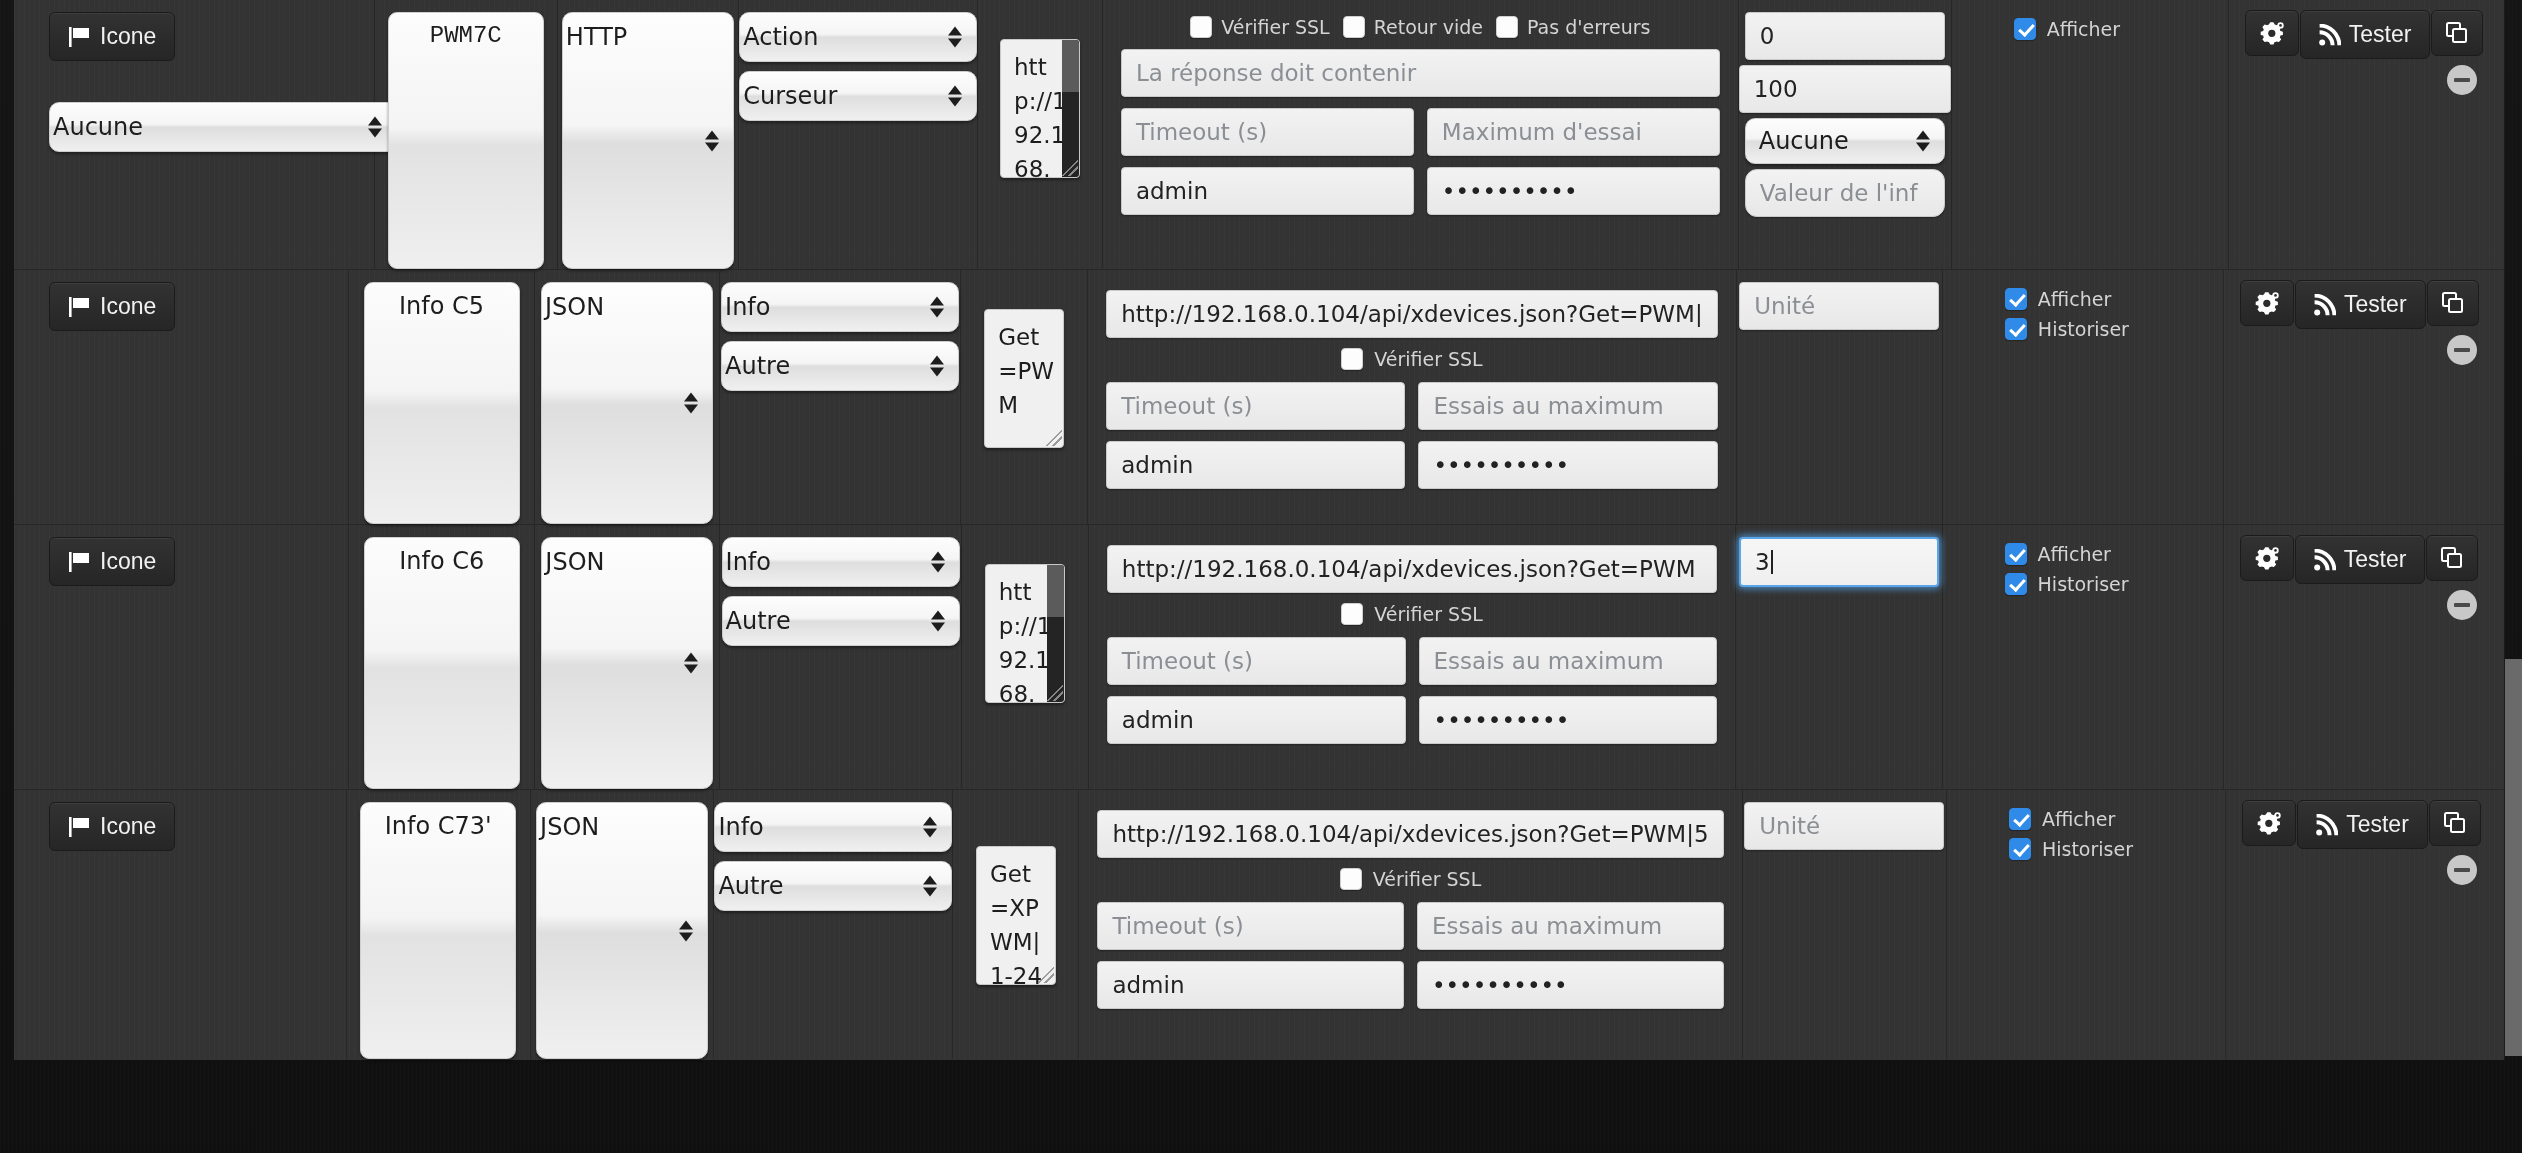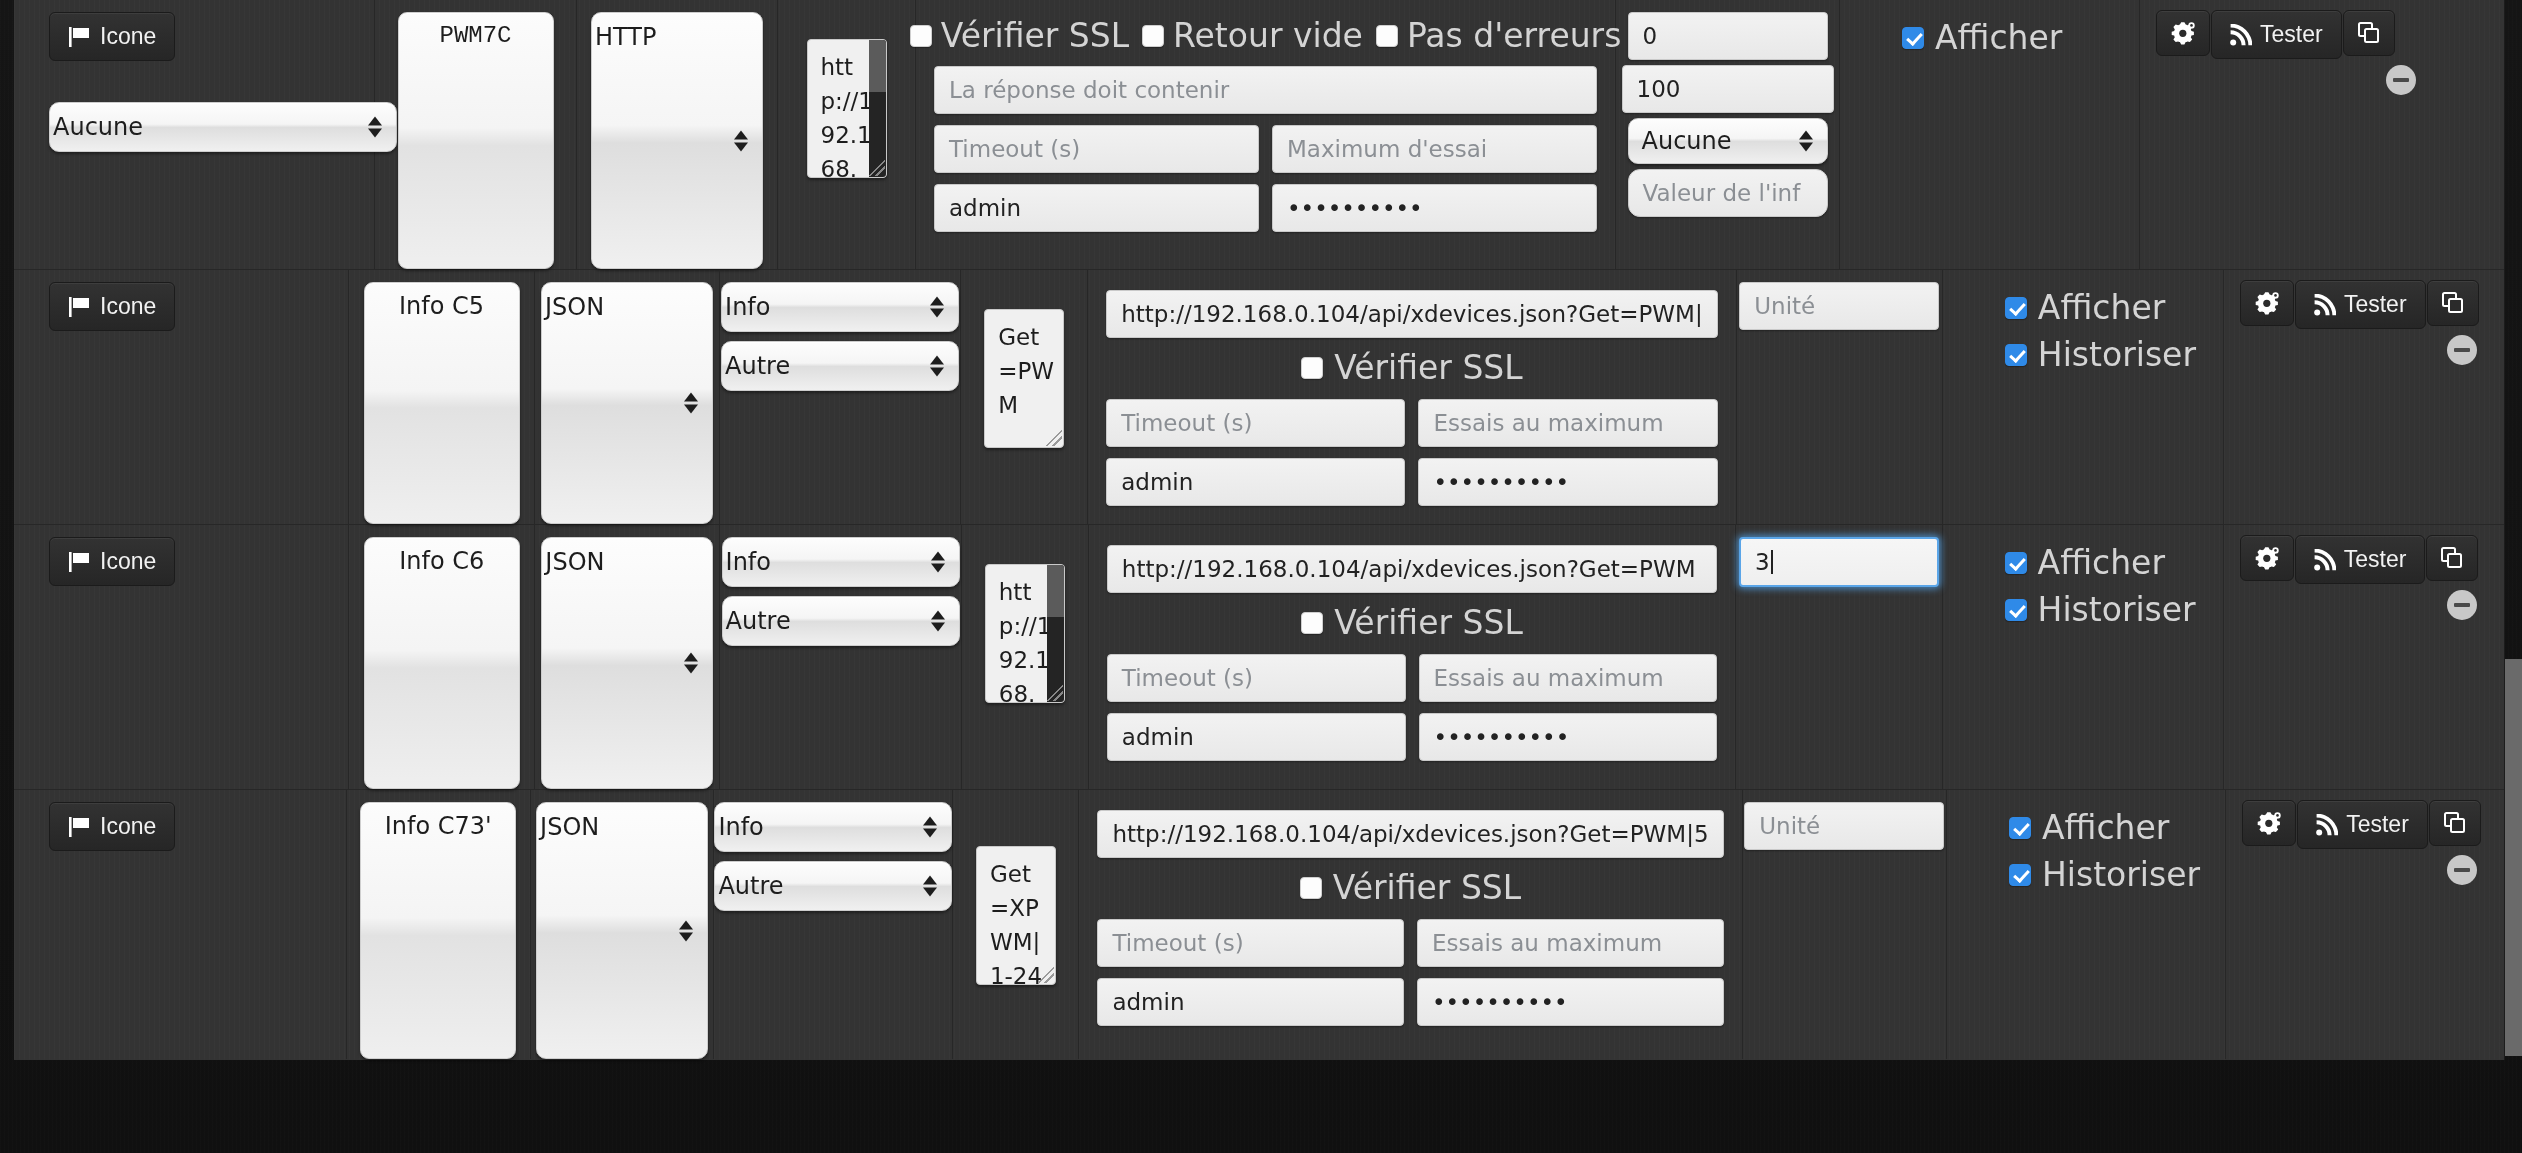--- a/index.html
+++ b/index.html
@@ -167,21 +167,21 @@
     background: #2f8ae8; border-color: #2f8ae8;
     position: relative;
   }
   .cb.on::after {
     content: "";
     position: absolute; left: 7px; top: 2px;
     width: 6px; height: 12px;
     border: solid #fff; border-width: 0 3px 3px 0;
     transform: rotate(42deg);
   }
-  .cb-label { color: #d4d4d4; font-size: 33px; white-space: nowrap; }
+  .cb-label { color: #d4d4d4; font-size: 19px; white-space: nowrap; }
 
   .ssl-center { display:flex; align-items:center; justify-content:center; gap: 11px; margin: 10px 0 12px 0;}
   .flags-row { display:flex; align-items:center; justify-content:center; gap: 13px; padding-top: 6px; }
   .flags-row .cb-row { gap: 9px; }
 
   .grid2 { display: grid; grid-template-columns: 1fr 1fr; gap: 11px 13px; }
 
   .minus {
     position: absolute; right: 27px; top: 65px;
     width: 30px; height: 30px; border-radius: 50%;
@@ -239,20 +239,36 @@
     <div class="cell c-proto">
       <div class="select" style="width:172px;">
         <span>HTTP</span>
         <span class="arrows">
             <i class="up"></i>
             <i class="dn"></i>
           </span>
       </div>
     </div>
 
+    <div class="cell c-type">
+      <div class="select" style="width:238px;">
+        <span>Action</span>
+        <span class="arrows">
+            <i class="up"></i>
+            <i class="dn"></i>
+          </span>
+      </div>
+      <div class="select" style="width:238px;">
+        <span>Curseur</span>
+        <span class="arrows">
+            <i class="up"></i>
+            <i class="dn"></i>
+          </span>
+      </div>
+    </div>
 
     <div class="cell c-req">
       <div class="ta-wrap" style="margin-top:27px;height:139px;">
         <span class="txt">http://192.168.0.104/</span>
         <span class="sb">
             <span class="thumb"></span>
           </span>
         <span class="grip"></span>
       </div>
     </div>

